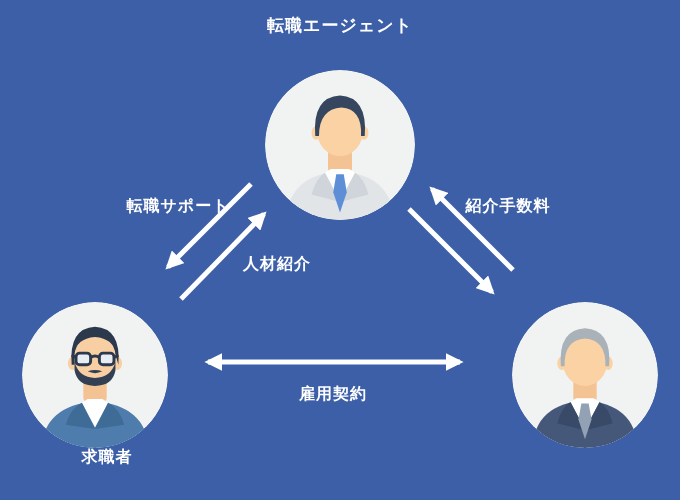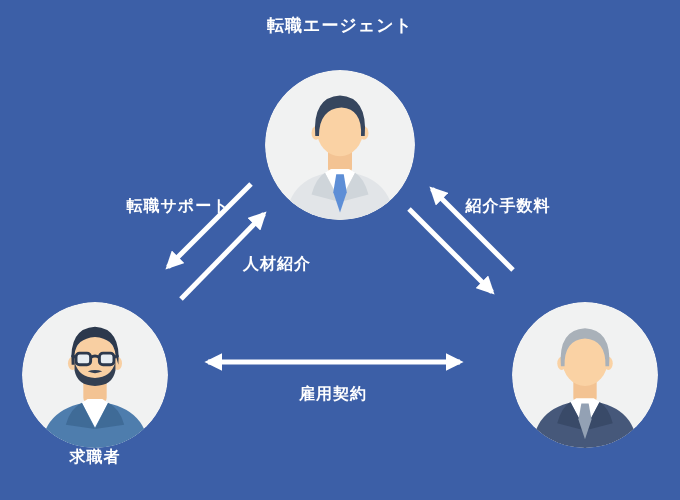--- a/index.html
+++ b/index.html
@@ -16,21 +16,21 @@
   .lbl{
     position:absolute;color:#ffffff;font-weight:bold;white-space:nowrap;
     transform:translateX(-50%);font-size:16px;letter-spacing:1px;
   }
   .lbl-title{left:340px;top:14px;font-size:17px;}
   .lbl-support{left:148px;top:196px;margin-left:30px;}
   .lbl-consult{left:277px;top:254px;}
   .lbl-talent{left:416px;top:254px;}
   .lbl-fee{left:508px;top:196px;}
   .lbl-contract{left:333px;top:384px;}
-  .lbl-seeker{left:95px;top:447px;text-align:center;}
+  .lbl-seeker{left:107px;top:447px;text-align:center;}
   .lbl-company{left:585px;top:447px;}
   .arrow{stroke:#ffffff;stroke-width:5;fill:none;}
 </style>
 </head>
 <body>
 
 <div class="canvas">
 
   <svg class="arrow-layer" viewBox="0 0 680 500">
     <defs>

